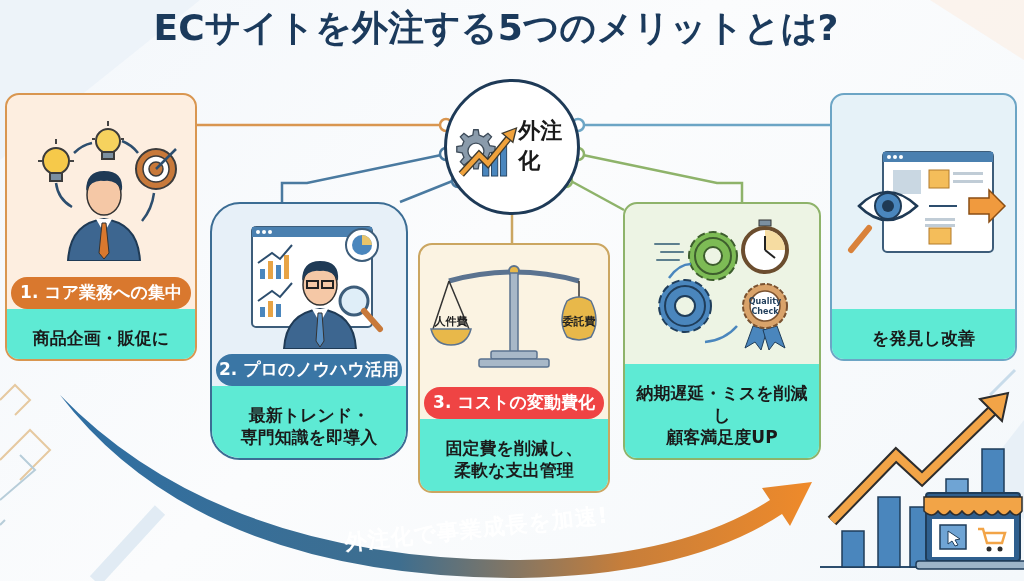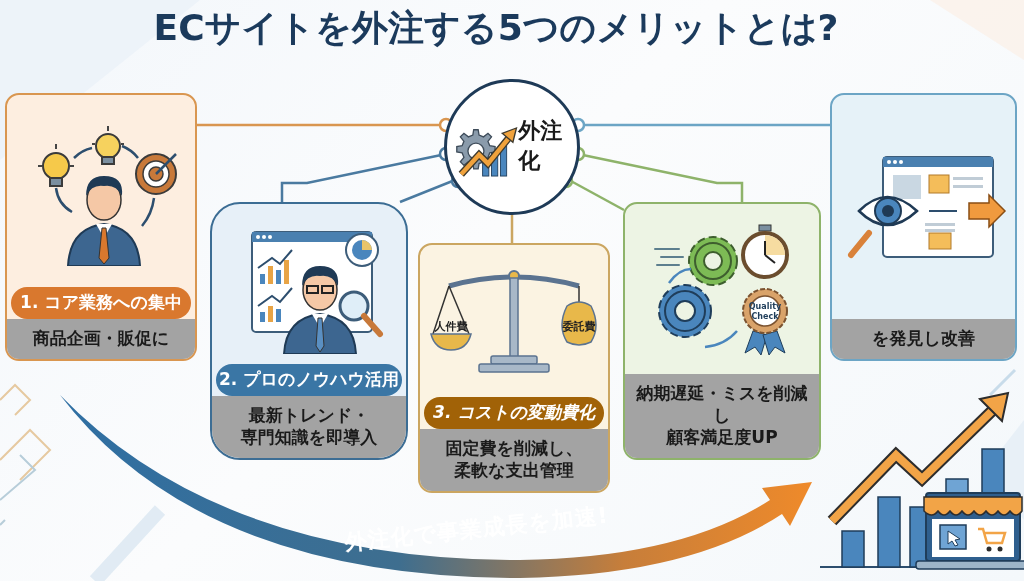--- a/index.html
+++ b/index.html
@@ -27,28 +27,28 @@
     overflow: hidden; display: flex; flex-direction: column; align-items: center;
   }
   .card .illust { flex: 1; width: 100%; display: flex; align-items: center; justify-content: center; }
   .pill {
     width: calc(100% - 8px); margin: 0 4px; height: 32px; border-radius: 16px;
     color: #ffffff; font-weight: bold; font-size: 17px; display: flex; align-items: center; justify-content: center;
     white-space: nowrap;
   }
   .desc {
     width: 100%; text-align: center; font-weight: bold; font-size: 17px; color: #1a1a1a;
-    line-height: 1.3; padding: 8px 4px 10px; background: #a3a3a3;
+    line-height: 1.3; padding: 18px 4px 10px; background: #5eead4;
   }
   #card1 { left: 5px; top: 93px; width: 192px; height: 268px; border-color: #d99650; background: #fdeee0; }
   #card1 .pill { background: #d9782e; }
   #card2 { left: 210px; top: 202px; width: 198px; height: 258px; border-color: #3c6d94; background: #e7f0f8; border-radius: 30px; }
   #card2 .pill { background: #3a76a5; }
   #card3 { left: 418px; top: 243px; width: 192px; height: 250px; border-color: #cba661; background: #fbf3e2; }
-  #card3 .pill { background: #a16207; font-style: italic; }
+  #card3 .pill { background: #ef4444; }
   #card4 { left: 623px; top: 202px; width: 198px; height: 258px; border-color: #8eb36a; background: #edf4e4; }
   #card4 .pill { background: #76a350; }
   #card5 { left: 830px; top: 93px; width: 187px; height: 268px; border-color: #6ca5c5; background: #e6f2f8; }
   #card5 .pill { background: #67a7c9; }
   .arrow-wrap { position: absolute; left: 0; top: 0; width: 1024px; height: 581px; }
   .arrow-text {
     position: absolute; left: 345px; top: 528px; font-size: 22px; font-weight: bold; color: #ffffff;
     transform: rotate(-6deg); transform-origin: left center; letter-spacing: 1px;
   }
   .growth { position: absolute; left: 810px; top: 385px; width: 214px; height: 196px; }

